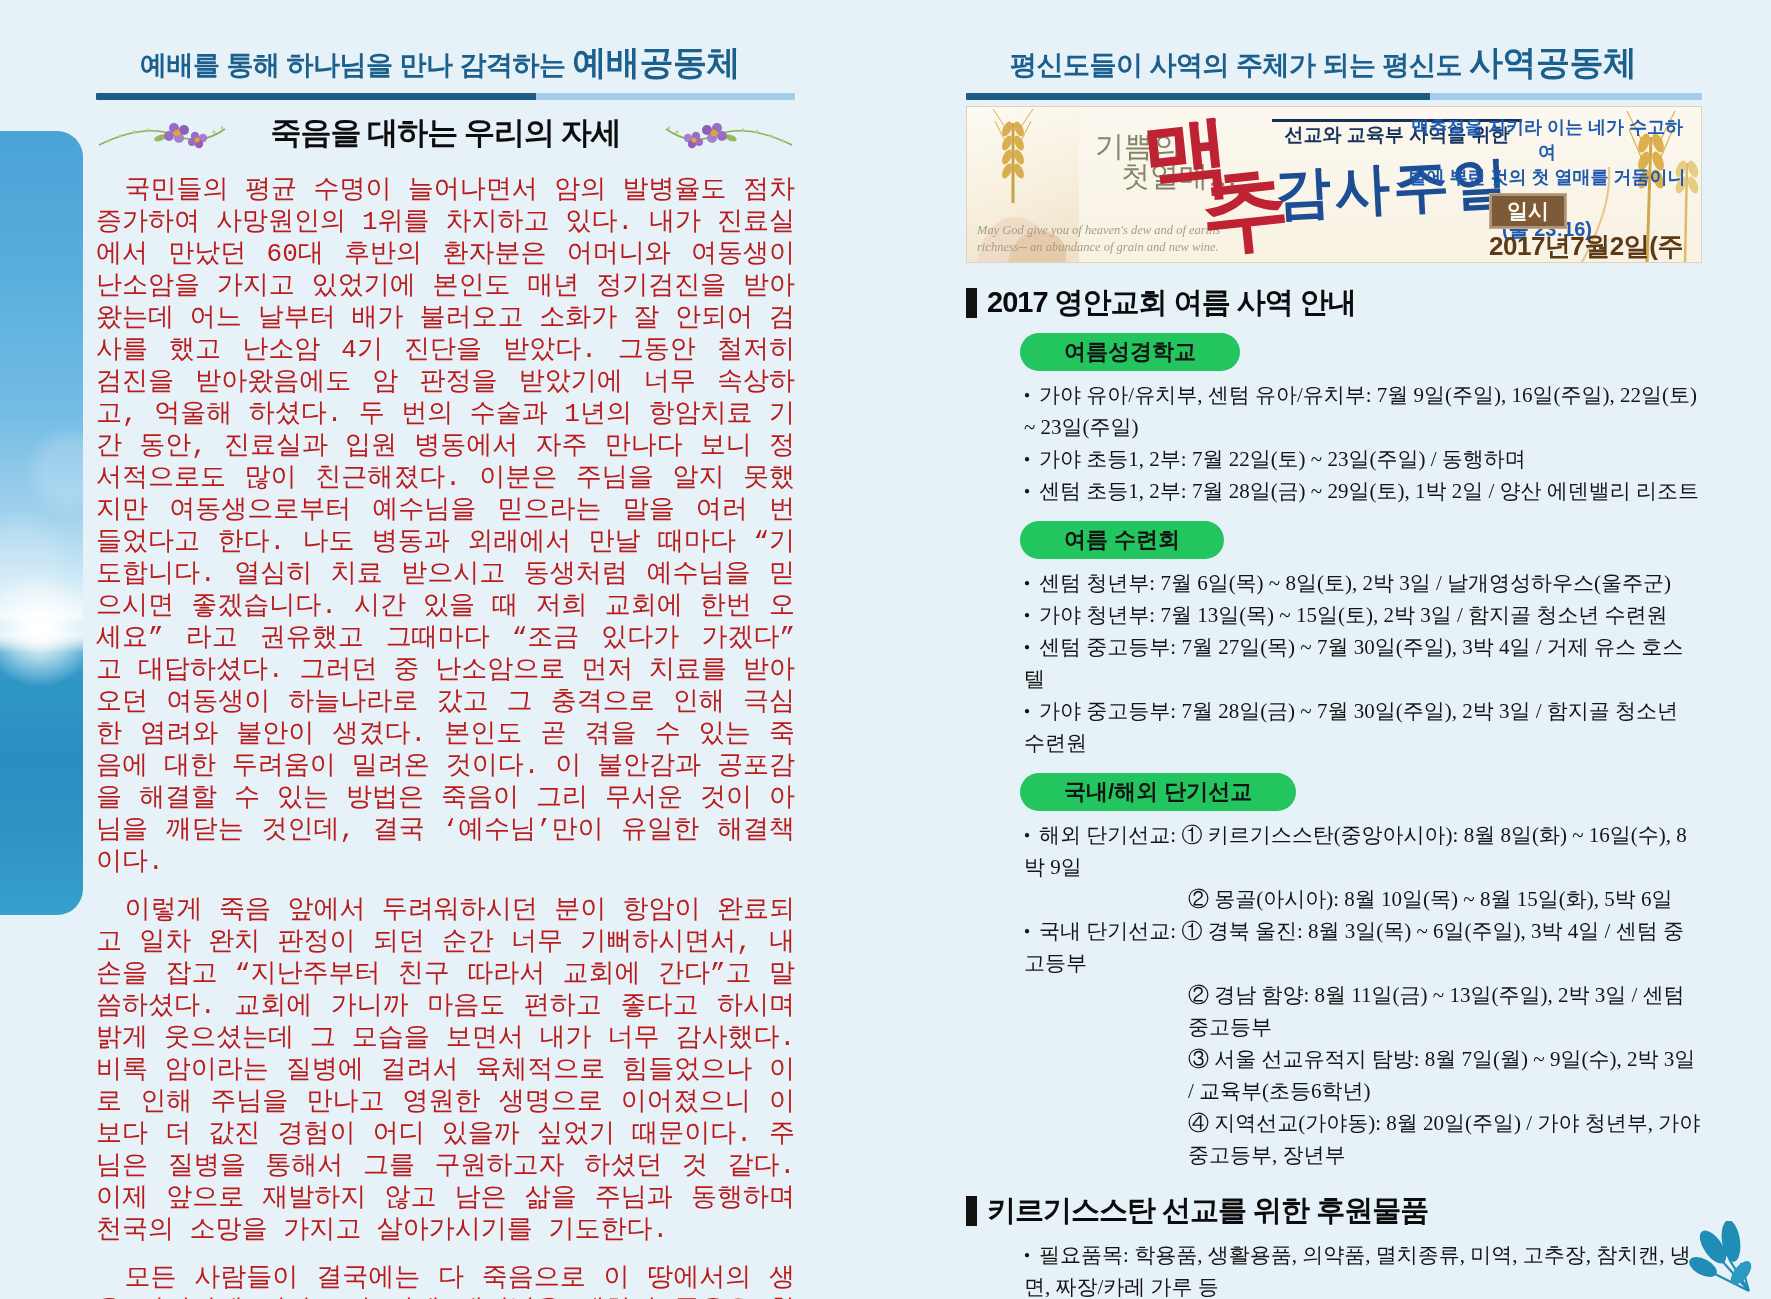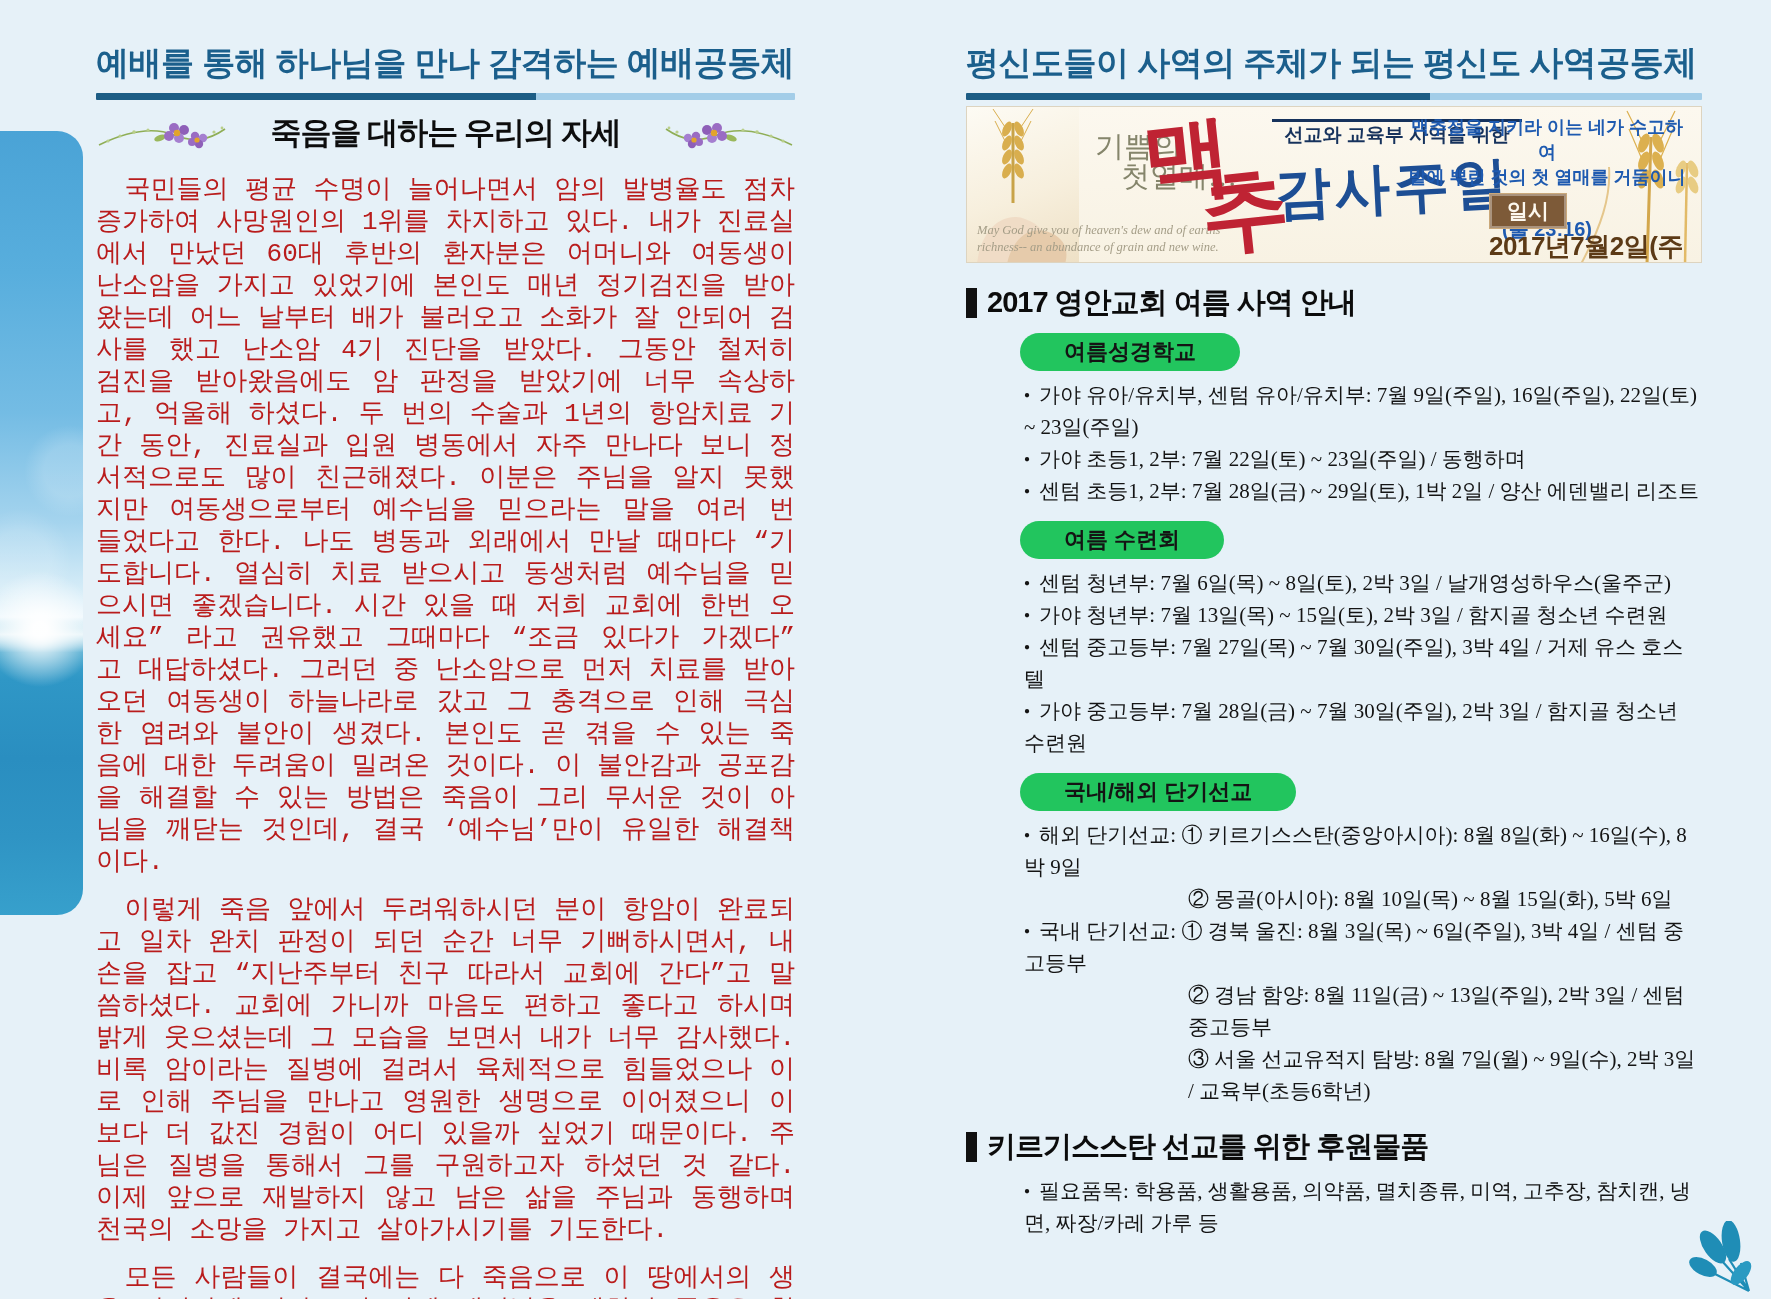--- a/index.html
+++ b/index.html
@@ -24,21 +24,21 @@
         #4aa3d6 0%, #58aedd 18%, #74bce4 36%, #a5d4ee 50%,
         #d3ebf7 58%, #eef8fd 62%, #9fd4e8 64%, #3fa3cc 66.5%,
         #2f97c6 70%, #2a8ec0 80%, #2f94c4 90%, #37a0cc 100%);
   }
 
   
   .left-col{position:absolute;left:96px;top:40px;width:699px;}
   .right-col{position:absolute;left:966px;top:40px;width:736px;}
 
   .col-header{font-family:var(--sans);font-weight:bold;color:#1b5f8c;letter-spacing:-0.5px;}
-  .col-header .prefix{font-size:33px;}
+  .col-header .prefix{font-size:27px;margin-left:44px;}
   .col-header .emph{font-size:34px;}
   .header-rule{height:7px;margin-top:7px;border-radius:1px;
     background:linear-gradient(90deg,#1d5d85 0 63%,#a3cde8 63% 100%);}
 
   
   .essay-title-row{display:flex;align-items:flex-start;justify-content:space-between;margin-top:12px;height:52px;}
   .essay-title{font-family:var(--serif);font-weight:bold;font-size:31px;color:#0d0d0d;letter-spacing:-1px;}
   .flower{width:132px;height:44px;flex:0 0 auto;}
   .flower.mirror{transform:scaleX(-1);}
   .essay p{font-size:26px;line-height:32px;text-align:justify;text-indent:1.1em;color:#b91c1c;font-family:Liberation Mono, monospace;}
@@ -252,20 +252,21 @@
       <div class="bl">센텀 중고등부: 7월 27일(목) ~ 7월 30일(주일), 3박 4일 / 거제 유스 호스텔</div>
       <div class="bl">가야 중고등부: 7월 28일(금) ~ 7월 30일(주일), 2박 3일 / 함지골 청소년 수련원</div>
     </div>
     <div class="pill">국내/해외 단기선교</div>
     <div class="blist">
       <div class="bl">해외 단기선교: ① 키르기스스탄(중앙아시아): 8월 8일(화) ~ 16일(수), 8박 9일</div>
       <div class="bl nodot">② 몽골(아시아): 8월 10일(목) ~ 8월 15일(화), 5박 6일</div>
       <div class="bl">국내 단기선교: ① 경북 울진: 8월 3일(목) ~ 6일(주일), 3박 4일 / 센텀 중고등부</div>
       <div class="bl nodot">② 경남 함양: 8월 11일(금) ~ 13일(주일), 2박 3일 / 센텀 중고등부</div>
       <div class="bl nodot">③ 서울 선교유적지 탐방: 8월 7일(월) ~ 9일(수), 2박 3일 / 교육부(초등6학년)</div>
+      <div class="bl nodot">④ 지역선교(가야동): 8월 20일(주일) / 가야 청년부, 가야 중고등부, 장년부</div>
     </div>
 
     
     <div class="sec-title">
       <span class="sec-bar"></span>
       <span>키르기스스탄 선교를 위한 후원물품</span>
     </div>
     <div class="blist">
       <div class="bl">필요품목: 학용품, 생활용품, 의약품, 멸치종류, 미역, 고추장, 참치캔, 냉면, 짜장/카레 가루 등</div>
     </div>

